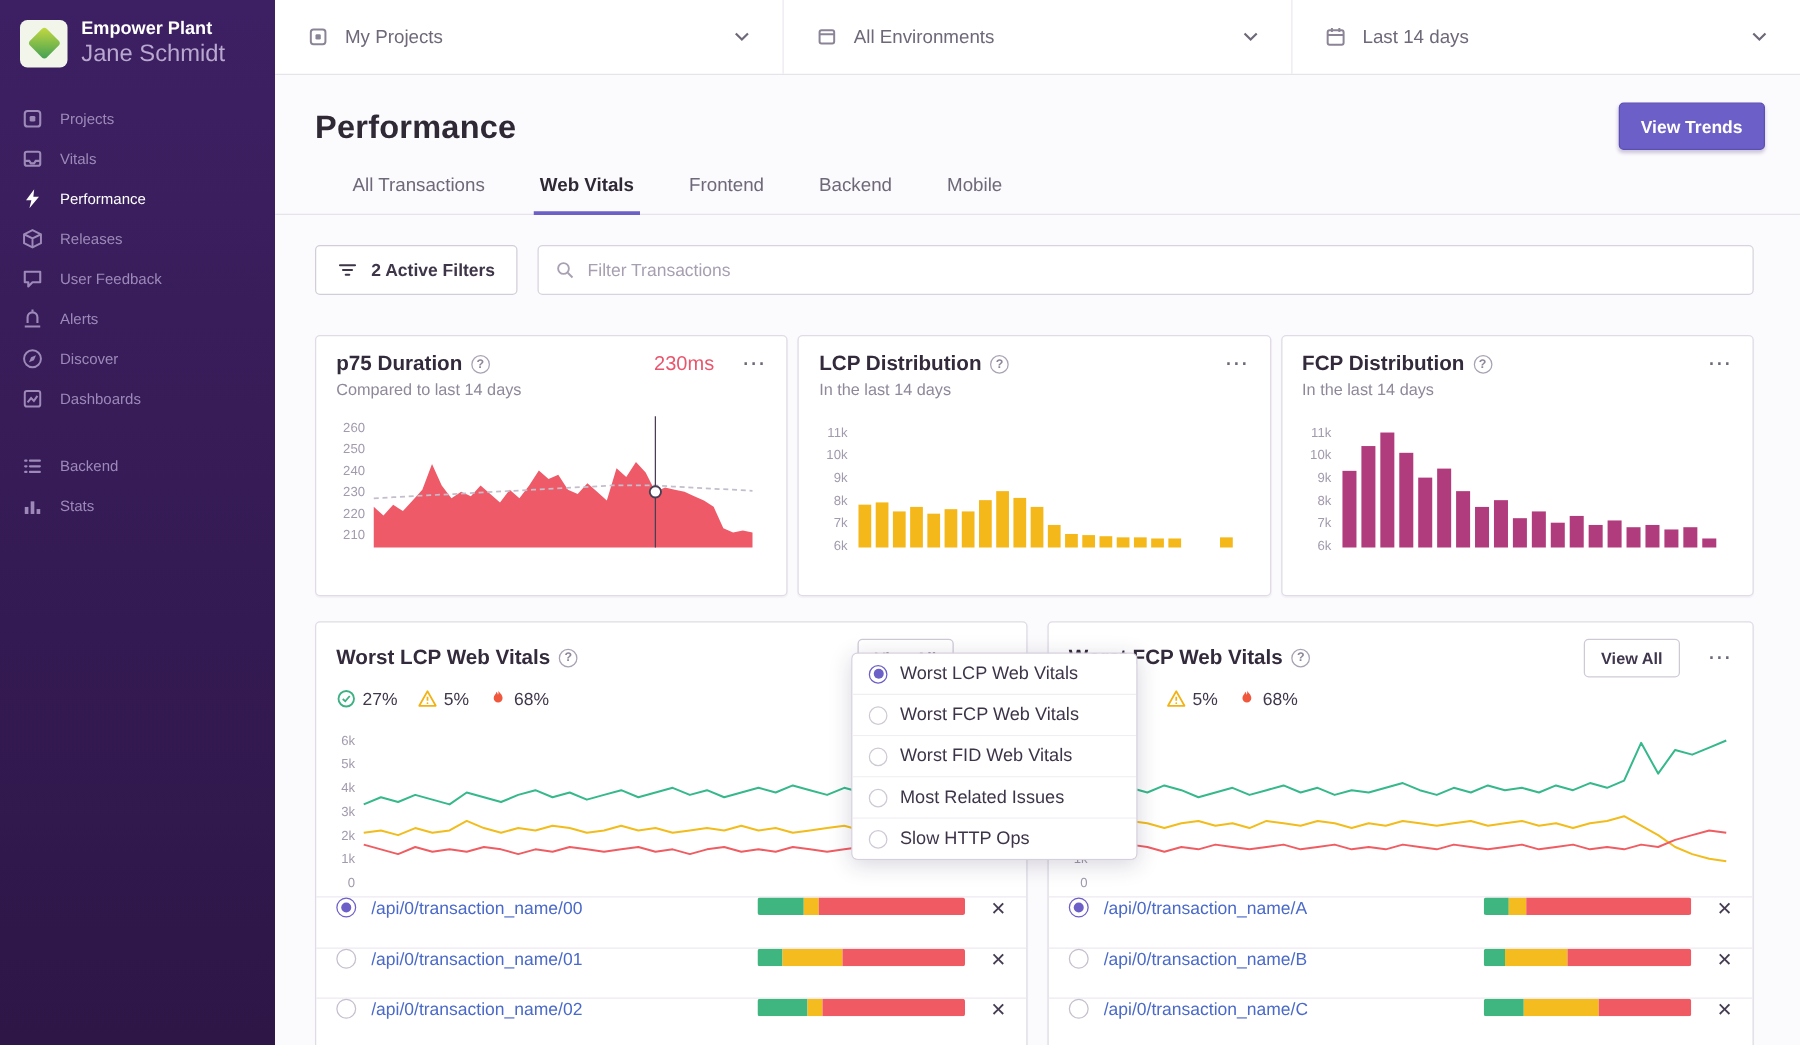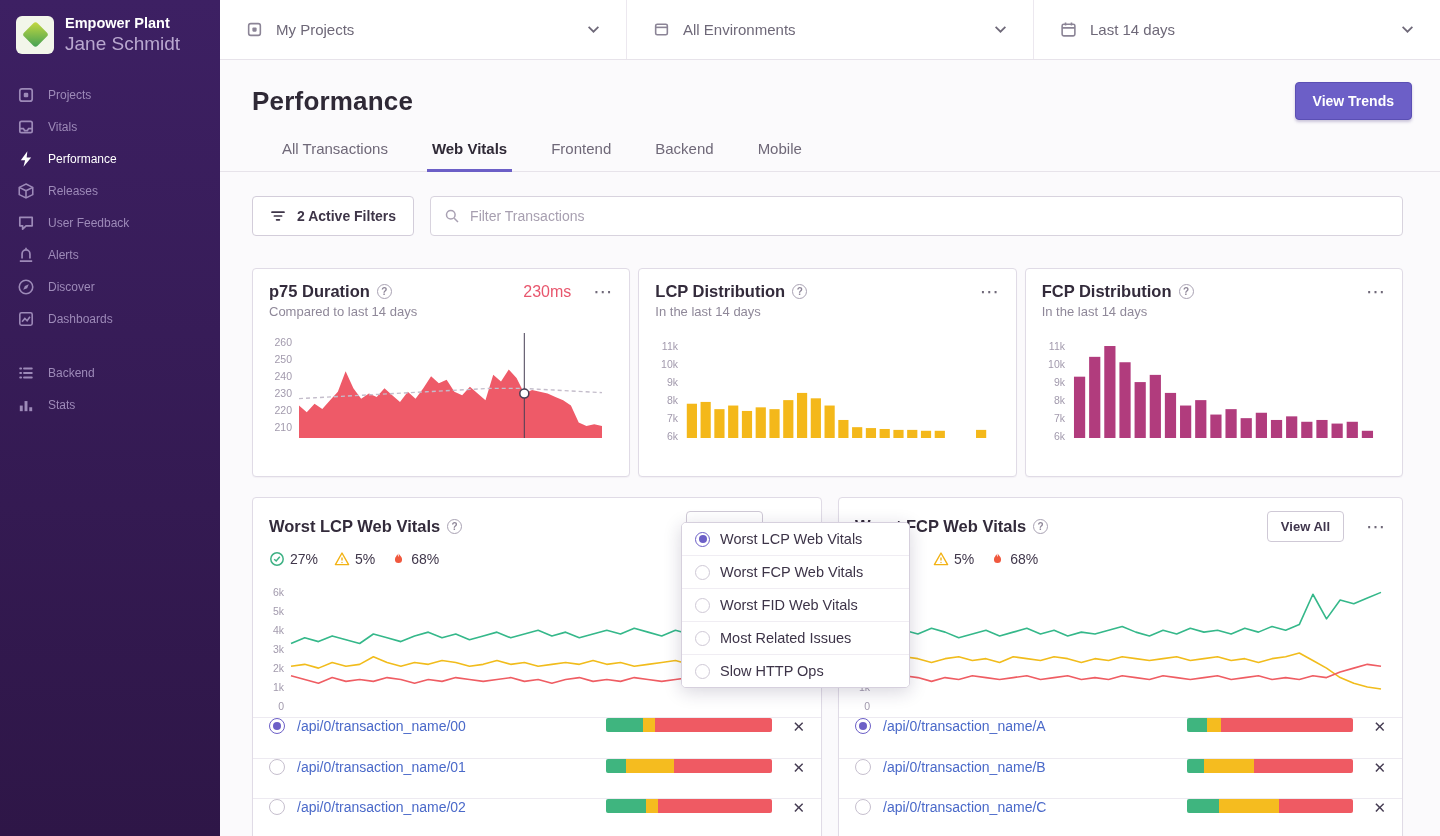--- a/index.html
+++ b/index.html
@@ -58,21 +58,21 @@
   .card .chart{margin-top:10px}
 
   .cards2{display:flex;gap:16px;margin-top:20px;align-items:flex-start;padding-bottom:10px}
   .card2{background:#fff;border:1px solid #e0dbe6;border-radius:4px;box-shadow:0 1px 1px rgba(45,30,70,.04)}
   .card2.left{width:570px;flex-shrink:0}
   .card2.right{flex:1;min-width:0}
   .c2-head{display:flex;align-items:center;gap:7px;padding:13px 16px 0}
   .view-all{background:#fff;border:1px solid #cfc9d6;border-radius:4px;padding:7px 13px;font-size:13px;font-weight:bold;color:#40364d;font-family:"Liberation Sans",sans-serif;cursor:pointer}
   .vitals-stats{display:flex;align-items:center;gap:16px;padding:9px 16px 0;font-size:14px;color:#40374b}
   .vitals-stats.shifted{padding-left:94px}
-  .stat{display:flex;align-items:center;gap:5px}
+  .stat{display:flex;gap:5px}
   .c2-chart{padding:6px 10px 6px 8px}
   .t-row{display:flex;height:40.5px;padding:0 16px;border-top:1px solid #edeaf1}
   .radio{width:16px;height:16px;border-radius:50%;border:1.5px solid #c6bfce;background:#fff;position:relative;flex-shrink:0;cursor:pointer}
   .radio.sel{border-color:#6C5FC7}
   .radio.sel::after{content:'';position:absolute;inset:3px;border-radius:50%;background:#6C5FC7}
   .t-link{font-size:14px;color:#4a69c9;margin-left:12px;cursor:pointer;white-space:nowrap;overflow:hidden;text-overflow:ellipsis}
   .stackbar{margin-left:auto;width:166px;height:14px;border-radius:2px;overflow:hidden;display:flex;flex-shrink:0}
   .stackbar span{height:100%}
   .x-icon{margin-left:20px;font-size:15px;color:#453c52;cursor:pointer;flex-shrink:0}
 

